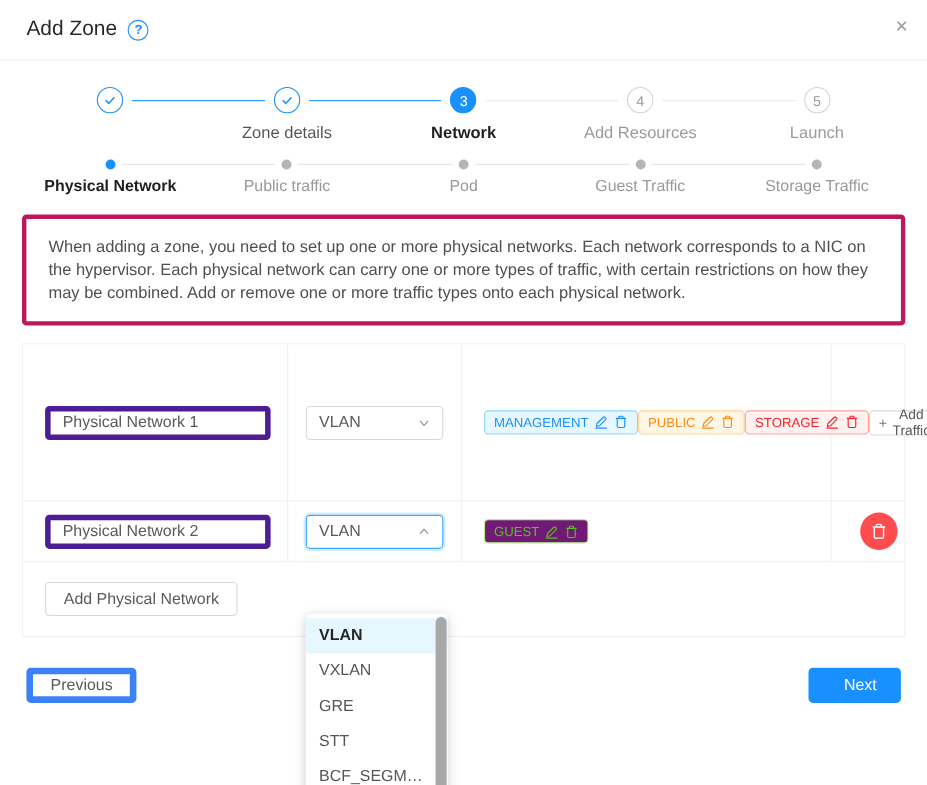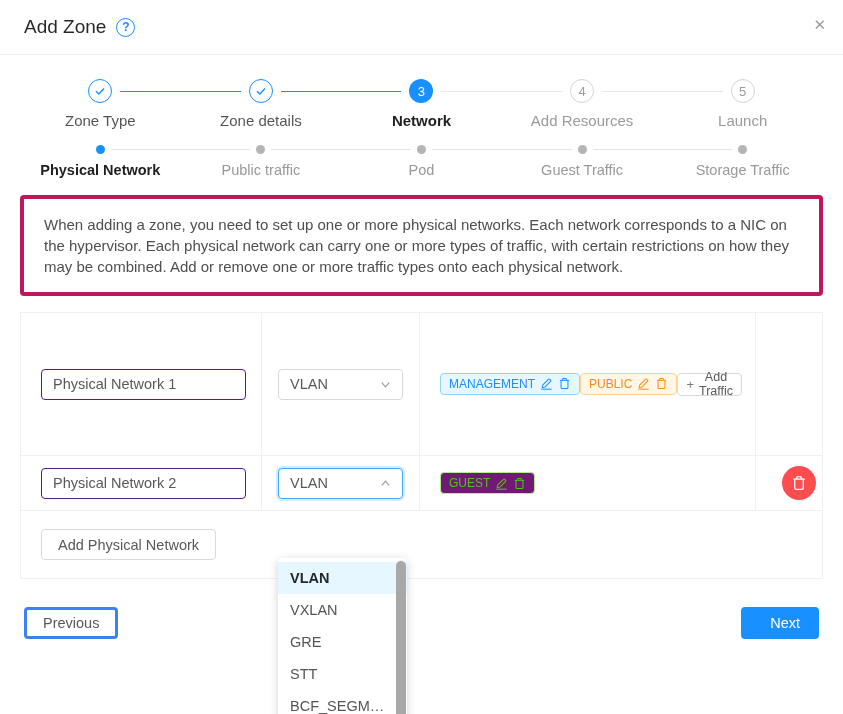--- a/index.html
+++ b/index.html
@@ -56,21 +56,21 @@
   .trow:last-child { border-bottom:none; }
   .trow.tfoot { grid-template-columns:1fr; }
   .cell { border-right:1px solid #f0f0f0; padding:0 16px 0 20px; display:flex; align-items:center; }
   .cell:last-child { border-right:none; }
   .head .cell { height:54px; background:#fafafa; font-size:14.5px; color:rgba(0,0,0,0.85); }
   .r1 .cell { height:142px; }
   .r2 .cell { height:54px; }
   .tfoot .cell { height:67px; }
   .cell.iso { padding-left:16px; }
 
-  .text-input { width:205px; height:31px; border:1px solid #4c1d95; border-radius:4px; padding:0 11px;
+  .text-input { width:205px; height:31px; border:5px solid #4c1d95; border-radius:4px; padding:0 11px;
                 font-size:14.5px; color:#595959; font-family:inherit; background:#fff; outline:none; }
   .select { width:128px; height:31px; border:1px solid #d9d9d9; border-radius:4px; display:flex;
             align-items:center; justify-content:space-between; padding:0 11px; font-size:14.5px;
             color:#595959; background:#fff; cursor:pointer; }
   .select.focused { border-color:#40a9ff; box-shadow:0 0 0 2px rgba(24,144,255,0.18); }
   .select svg { width:11px; height:11px; display:block; color:#9c9c9c; }
 
   .tags-stack { display:flex; flex-direction:row; gap:0; align-items:flex-start; }
   .tag { display:inline-flex; align-items:center; gap:5px; height:22px; padding:0 8px; border-radius:4px;
          font-size:12px; border:1px solid; background:#fff; white-space:nowrap; }
@@ -88,21 +88,21 @@
 
   .row-delete { width:34px; height:34px; border-radius:50%; background:#ff4d4f; border:none;
                 display:flex; align-items:center; justify-content:center; cursor:pointer; margin-left:6px; }
   .row-delete svg { width:16px; height:16px; color:#fff; }
 
   .add-network { height:31px; padding:0 16px; background:#fff; border:1px solid #d9d9d9; border-radius:4px;
                  font-size:14.5px; color:#595959; cursor:pointer; font-family:inherit; }
 
   
   .footer-bar { display:flex; justify-content:space-between; margin:28px 24px 0; }
-  .btn { height:32px; padding:0 16px; border-radius:4px; border:3px solid #3b82f6; background:#fff;
+  .btn { height:32px; padding:0 16px; border-radius:4px; border:6px solid #3b82f6; background:#fff;
          font-size:14.5px; color:#595959; cursor:pointer; font-family:inherit; }
   .btn.primary { background:#1890ff; border-color:#1890ff; color:#fff;padding-left:26px; }
 
   
   .dropdown { position:absolute; left:278px; top:558px; width:129px; height:170px; background:#fff;
               border-radius:4px; box-shadow:0 2px 10px rgba(0,0,0,0.18); padding:4px 0; z-index:20; }
   .opt { height:32px; line-height:32px; padding:0 12px; font-size:14.5px; color:#555; cursor:pointer;
          white-space:nowrap; overflow:hidden; }
   .opt.selected { background:#e6f7ff; font-weight:700; color:rgba(0,0,0,0.85); }
   .scroll-track { position:absolute; right:1px; top:2px; width:10px; height:164px; background:#f0f0f0;
@@ -123,21 +123,20 @@
   <div class="step">
     <div class="step-top">
       <span class="sline none"></span>
       <span class="sicon finish">
         <svg viewBox="0 0 12 12" fill="none" stroke="currentColor" stroke-width="1.4">
             <polyline points="2,6.2 4.8,9 10,3.4"></polyline>
           </svg>
       </span>
       <span class="sline blue"></span>
     </div>
-    <div class="step-label finish">Zone Type</div>
   </div>
   <div class="step">
     <div class="step-top">
       <span class="sline blue"></span>
       <span class="sicon finish">
         <svg viewBox="0 0 12 12" fill="none" stroke="currentColor" stroke-width="1.4">
             <polyline points="2,6.2 4.8,9 10,3.4"></polyline>
           </svg>
       </span>
       <span class="sline blue"></span>
@@ -242,20 +241,36 @@
           <span class="ticon">
             <svg viewBox="0 0 14 14" fill="none" stroke="currentColor" stroke-width="1.1">
                 <path d="M2 3.6 h10"></path>
                 <path d="M5 3.4 V2.3 a0.8 0.8 0 0 1 0.8 -0.8 h2.4 a0.8 0.8 0 0 1 0.8 0.8 V3.4"></path>
                 <path d="M3.3 3.8 V11.4 a1.1 1.1 0 0 0 1.1 1.1 h5.2 a1.1 1.1 0 0 0 1.1 -1.1 V3.8"></path>
               </svg>
           </span>
         </span>
         <span class="tag tag-orange">
           <span>PUBLIC</span>
+          <span class="ticon">
+            <svg viewBox="0 0 14 14" fill="none" stroke="currentColor" stroke-width="1.1">
+                <path d="M3 8.6 L9.1 2.5 a1 1 0 0 1 1.4 0 l0.9 0.9 a1 1 0 0 1 0 1.4 L5.3 10.9 L2.4 11.5 Z"></path>
+                <line x1="1.4" y1="13.1" x2="12.6" y2="13.1"></line>
+              </svg>
+          </span>
+          <span class="ticon">
+            <svg viewBox="0 0 14 14" fill="none" stroke="currentColor" stroke-width="1.1">
+                <path d="M2 3.6 h10"></path>
+                <path d="M5 3.4 V2.3 a0.8 0.8 0 0 1 0.8 -0.8 h2.4 a0.8 0.8 0 0 1 0.8 0.8 V3.4"></path>
+                <path d="M3.3 3.8 V11.4 a1.1 1.1 0 0 0 1.1 1.1 h5.2 a1.1 1.1 0 0 0 1.1 -1.1 V3.8"></path>
+              </svg>
+          </span>
+        </span>
+        <span class="tag tag-red">
+          <span>STORAGE</span>
           <span class="ticon">
             <svg viewBox="0 0 14 14" fill="none" stroke="currentColor" stroke-width="1.1">
                 <path d="M3 8.6 L9.1 2.5 a1 1 0 0 1 1.4 0 l0.9 0.9 a1 1 0 0 1 0 1.4 L5.3 10.9 L2.4 11.5 Z"></path>
                 <line x1="1.4" y1="13.1" x2="12.6" y2="13.1"></line>
               </svg>
           </span>
           <span class="ticon">
             <svg viewBox="0 0 14 14" fill="none" stroke="currentColor" stroke-width="1.1">
                 <path d="M2 3.6 h10"></path>
                 <path d="M5 3.4 V2.3 a0.8 0.8 0 0 1 0.8 -0.8 h2.4 a0.8 0.8 0 0 1 0.8 0.8 V3.4"></path>

